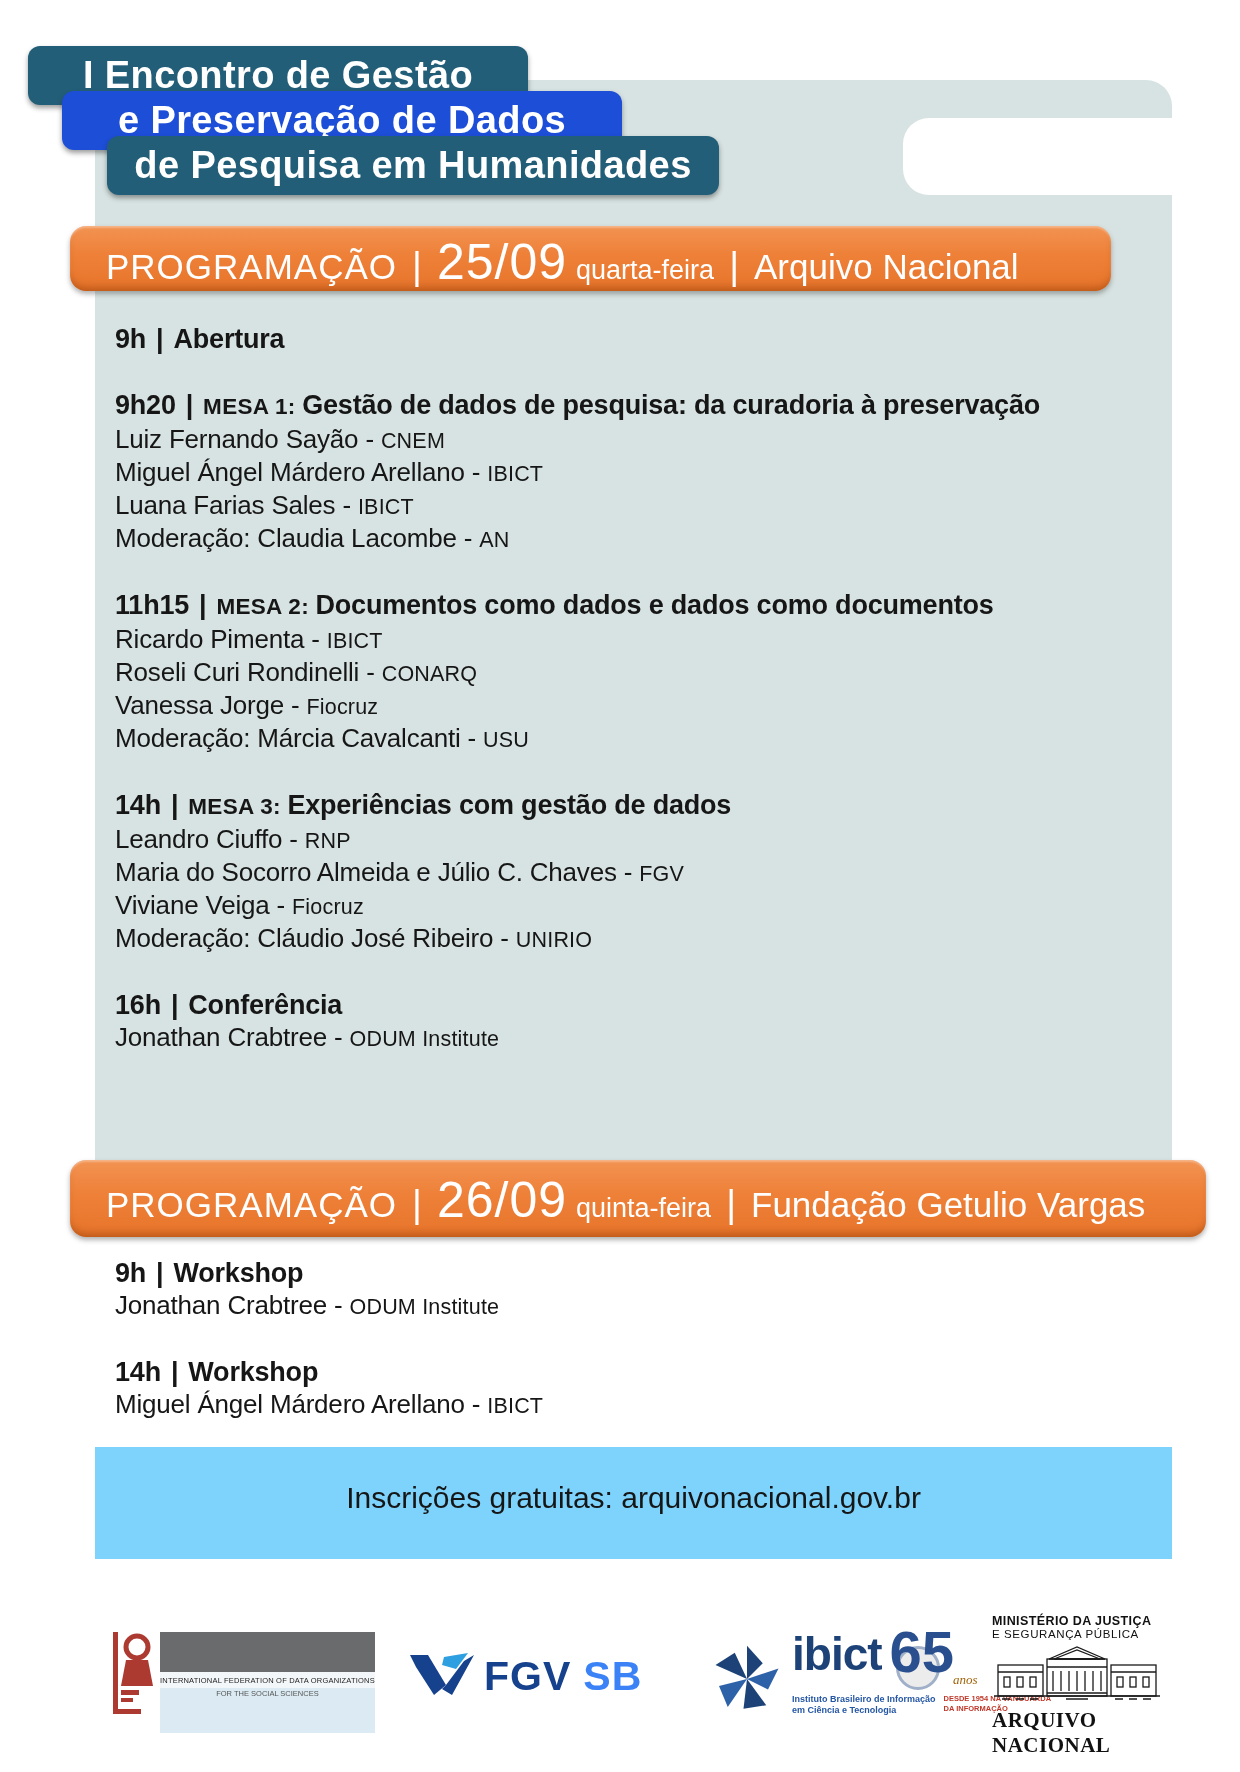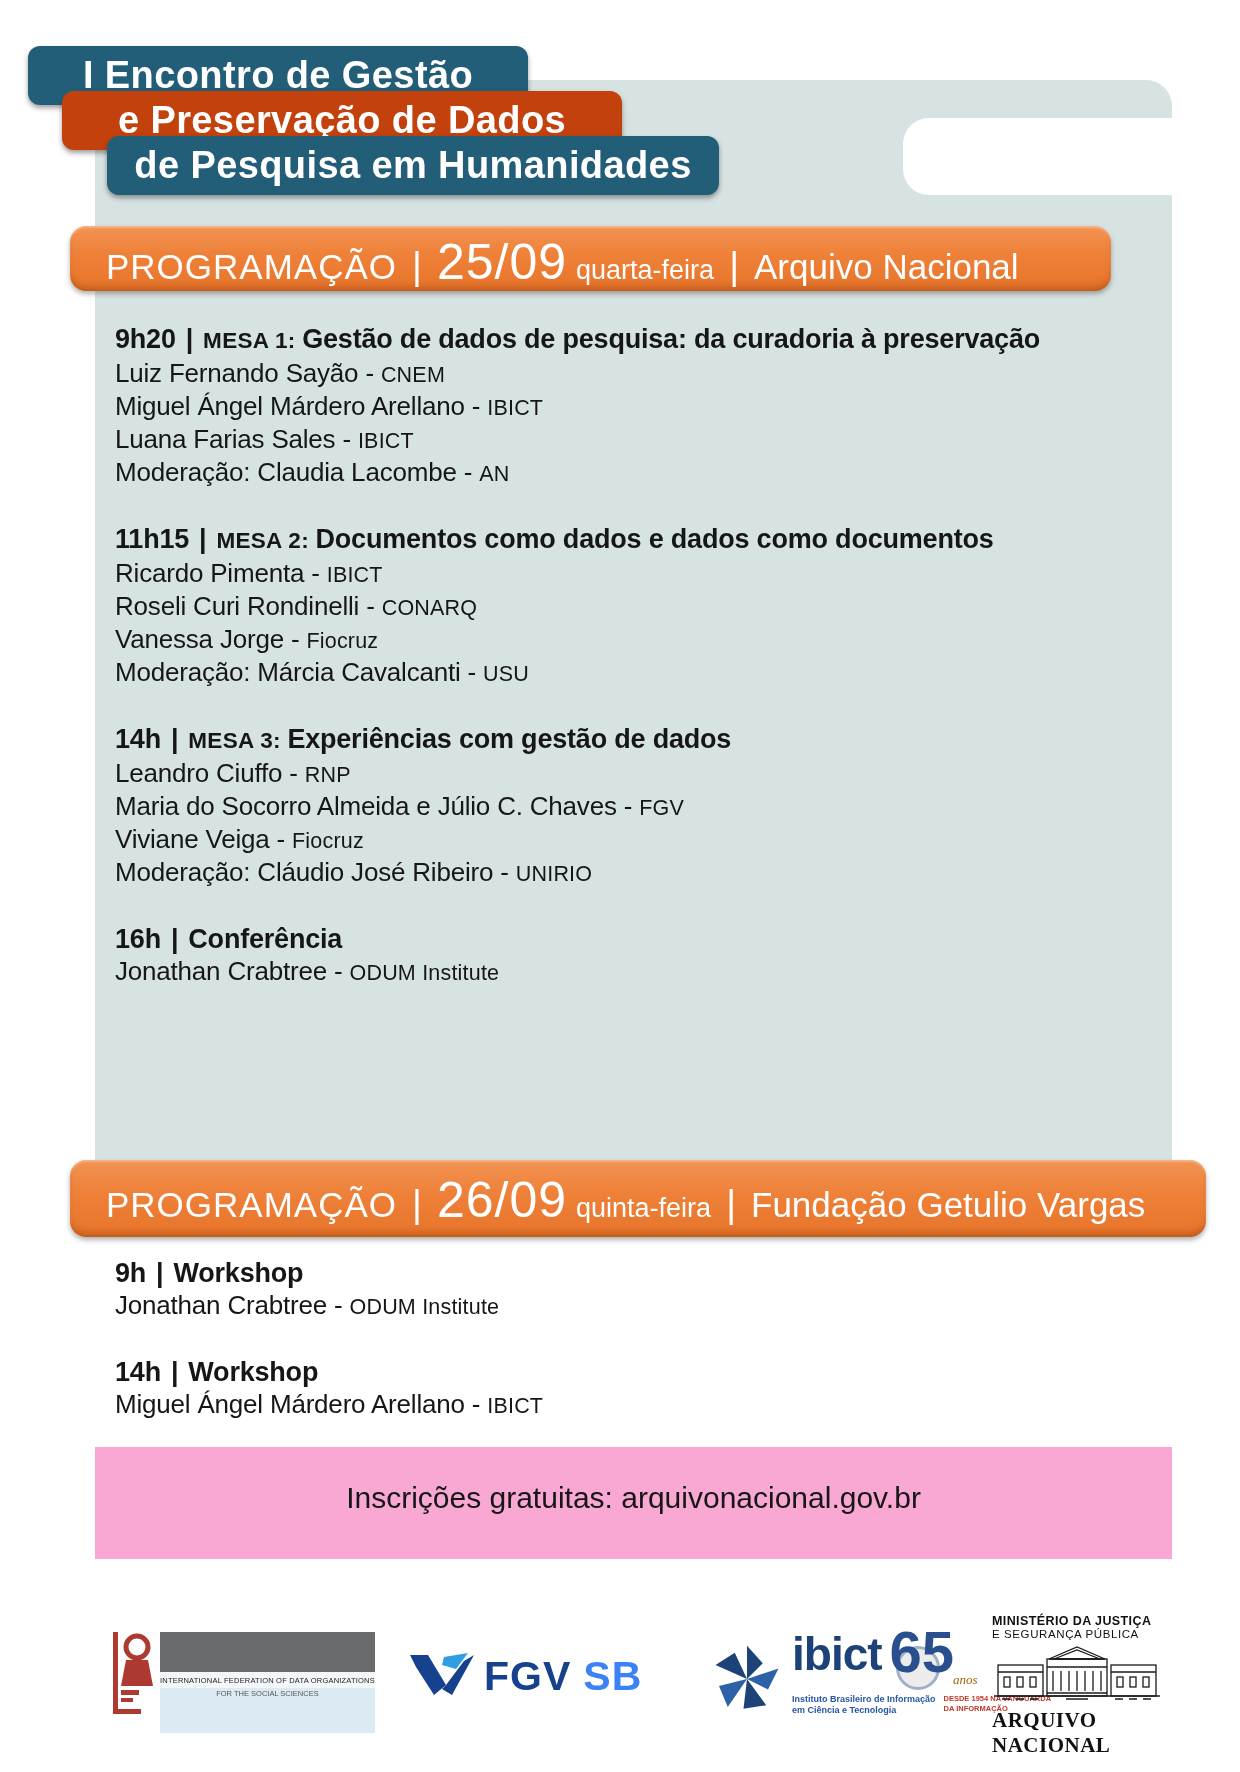--- a/index.html
+++ b/index.html
@@ -10,21 +10,21 @@
   .panel-main{position:absolute;left:95px;top:80px;width:1077px;height:1082px;
               background:#d7e3e2;border-radius:0 26px 0 0;z-index:0;}
   .notch{position:absolute;left:903px;top:118px;width:300px;height:77px;
          background:#ffffff;border-radius:26px;z-index:1;}
 
   
   .title-banner{position:absolute;height:59px;border-radius:12px;display:flex;align-items:center;
                 justify-content:center;color:#ffffff;font-size:38px;font-weight:700;letter-spacing:.4px;
                 box-shadow:0 3px 5px rgba(40,40,40,.45);}
   .tb1{left:28px;top:46px;width:500px;background:#235e78;z-index:3;}
-  .tb2{left:62px;top:91px;width:560px;background:#c2410c;z-index:4;}
+  .tb2{left:62px;top:91px;width:560px;background:#1d4ed8;z-index:4;}
   .tb3{left:107px;top:136px;width:612px;background:#235e78;z-index:5;}
 
   
   .prog-banner{position:absolute;display:flex;align-items:baseline;color:#ffffff;border-radius:16px;
                background:linear-gradient(180deg,#f29352 0%,#ee8038 45%,#e8752b 100%);
                box-shadow:0 3px 5px rgba(60,60,60,.4), inset 0 -7px 9px -4px rgba(150,65,10,.6),
                           inset 0 2px 2px rgba(255,255,255,.3);
                padding-left:36px;z-index:2;}
   .pb1{left:70px;top:226px;width:1005px;height:58px;padding-top:7px;}
   .pb2{left:70px;top:1160px;width:1100px;height:66px;padding-top:11px;}
@@ -39,21 +39,21 @@
   .sch1{top:322px;}
   .sch2{top:1256px;}
   .session:not(:first-child){margin-top:32px;}
   .s-head{font-weight:700;font-size:27px;line-height:34px;letter-spacing:-0.2px;}
   .s-sep{margin:0 10px;}
   .s-mesa{font-size:22.5px;letter-spacing:.3px;}
   .s-line{font-size:26px;line-height:31px;letter-spacing:-0.2px;}
   .s-org{font-size:21.5px;letter-spacing:.2px;}
 
   
-  .band{position:absolute;left:95px;top:1447px;width:1077px;height:112px;background:#f9a8d4;
+  .band{position:absolute;left:95px;top:1447px;width:1077px;height:112px;background:#7dd3fc;
         display:flex;align-items:center;justify-content:center;font-size:30px;z-index:2;
         padding-bottom:10px;box-sizing:border-box;}
 
   
   .logo-ifdo{position:absolute;left:110px;top:1632px;width:218px;height:101px;display:flex;z-index:2;}
   .ifdo-cols{flex:1;display:flex;flex-direction:column;}
   .ifdo-gray{height:40px;background:#6a6b6d;}
   .ifdo-strip{height:16px;background:#f4f7f9;display:flex;align-items:center;justify-content:center;
               font-size:7.5px;letter-spacing:.2px;color:#222;white-space:nowrap;}
   .ifdo-blue{flex:1;background:#dcebf3;display:flex;align-items:flex-start;justify-content:center;
@@ -98,20 +98,23 @@
   <div class="prog-banner pb1">
     <span class="pb-label">PROGRAMAÇÃO</span>
     <span class="pb-sep">|</span>
     <span class="pb-date">25/09</span>
     <span class="pb-week">quarta-feira</span>
     <span class="pb-sep">|</span>
     <span class="pb-venue">Arquivo Nacional</span>
   </div>
 
   <div id="day1-sessions" class="schedule sch1">
+      <div class="session">
+        <div class="s-head"><span class="s-time">9h</span><span class="s-sep">|</span><span class="s-title">Abertura</span></div>
+      </div>
       <div class="session">
         <div class="s-head"><span class="s-time">9h20</span><span class="s-sep">|</span><span class="s-mesa">MESA 1: </span><span class="s-title">Gestão de dados de pesquisa: da curadoria à preservação</span></div>
         <div class="s-line"><span class="s-name">Luiz Fernando Sayão</span><span class="s-dash"> - </span><span class="s-org">CNEM</span></div>
         <div class="s-line"><span class="s-name">Miguel Ángel Márdero Arellano</span><span class="s-dash"> - </span><span class="s-org">IBICT</span></div>
         <div class="s-line"><span class="s-name">Luana Farias Sales</span><span class="s-dash"> - </span><span class="s-org">IBICT</span></div>
         <div class="s-line"><span class="s-name">Moderação: Claudia Lacombe</span><span class="s-dash"> - </span><span class="s-org">AN</span></div>
       </div>
       <div class="session">
         <div class="s-head"><span class="s-time">11h15</span><span class="s-sep">|</span><span class="s-mesa">MESA 2: </span><span class="s-title">Documentos como dados e dados como documentos</span></div>
         <div class="s-line"><span class="s-name">Ricardo Pimenta</span><span class="s-dash"> - </span><span class="s-org">IBICT</span></div>

